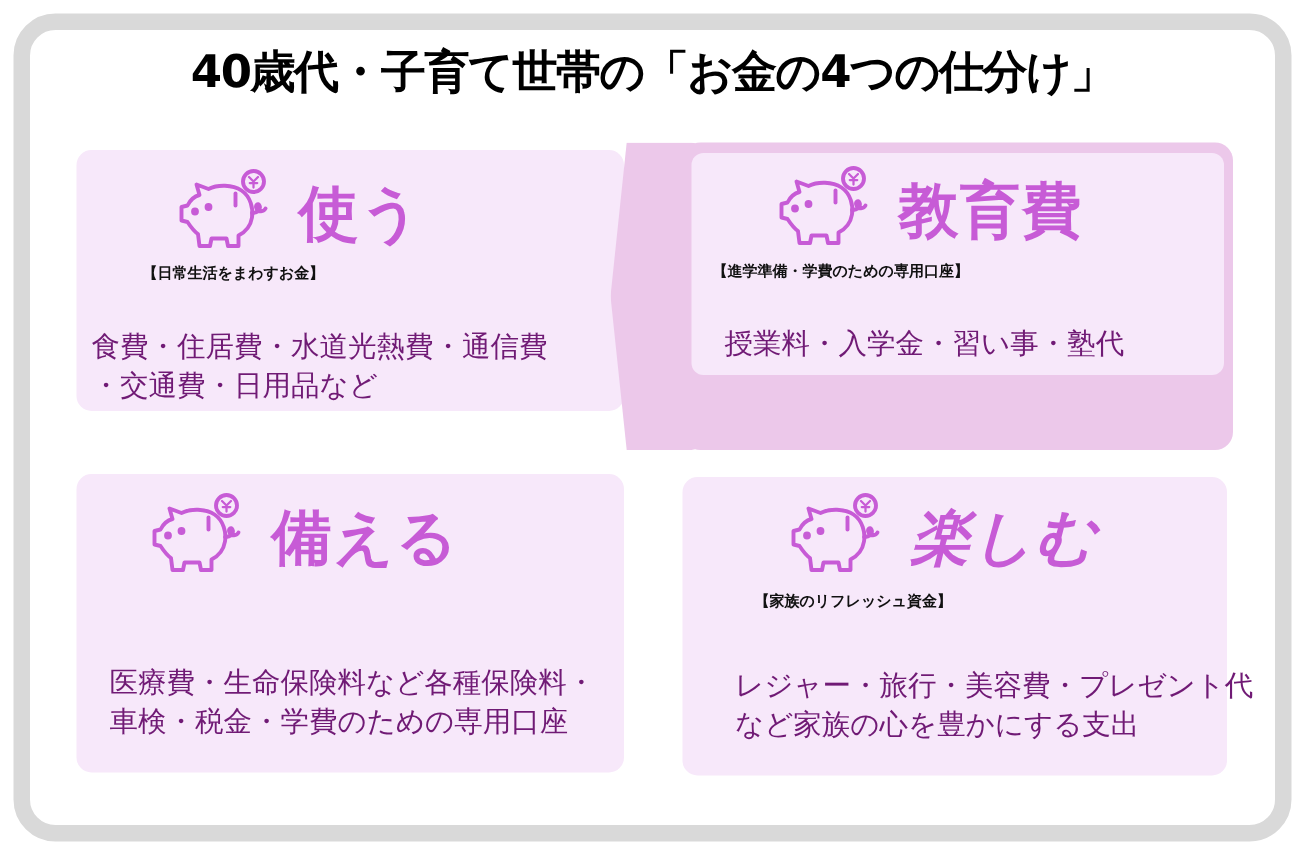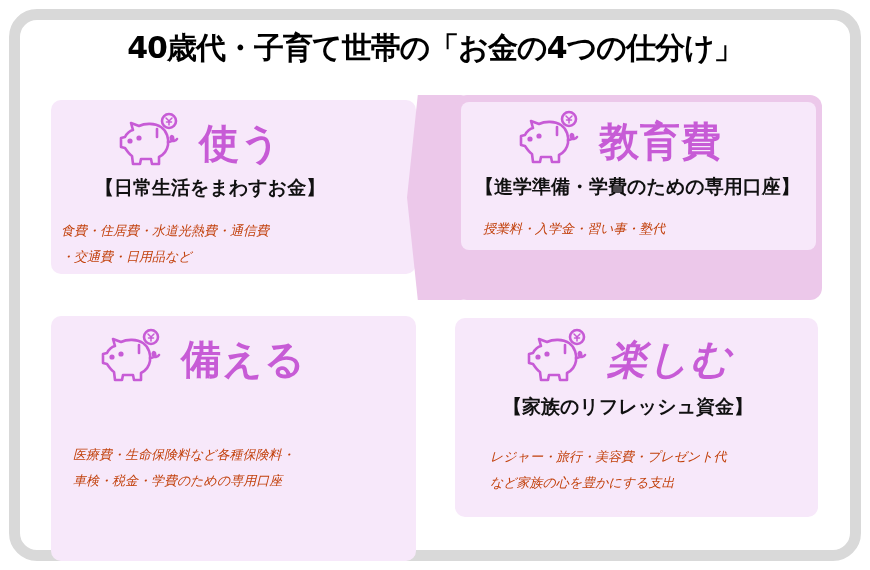--- a/index.html
+++ b/index.html
@@ -12,21 +12,21 @@
   }
   .title {
     position: absolute; left: 0; top: 28px; width: 870px; text-align: center;
     font-size: 30px; font-weight: bold; letter-spacing: -1px; color: #000;
   }
 
   .card {
     position: absolute; background: #f7e8fa; border-radius: 10px;
   }
   .card.c1 { left: 51px; top: 100px; width: 365px; height: 174px; }
-  .card.c3 { left: 51px; top: 316px; width: 365px; height: 245px; text-align: center; }
+  .card.c3 { left: 51px; top: 316px; width: 365px; height: 199px; text-align: center; }
   .card.c4 { left: 455px; top: 318px; width: 363px; height: 199px; }
 
   .c2-frame {
     position: absolute; left: 455px; top: 95px; width: 367px; height: 205px;
     background: #ecc8ea; border-radius: 12px;
   }
   .c2-arrow {
     position: absolute; left: 407px; top: 95px; width: 60px; height: 205px;
     background: #ecc8ea;
     clip-path: polygon(100% 0, 100% 100%, 18% 100%, 0 50%, 18% 0);
@@ -36,24 +36,24 @@
     left: 461px; top: 102px; width: 355px; height: 148px; border-radius: 8px;
   }
 
   .head { position: absolute; display: flex; align-items: flex-end; }
   .pig { width: 66px; height: 56px; }
   .heading {
     font-size: 40px; font-weight: bold; color: #c75bd6; margin-left: 14px; line-height: 50px;
     letter-spacing: 1px;
   }
   .sub {
-    position: absolute; font-size: 19px; font-weight: bold; color: #111; white-space: nowrap;
+    position: absolute; font-size: 10px; font-weight: bold; color: #111; white-space: nowrap;
   }
   .desc {
-    position: absolute; font-size: 13px; line-height: 26px; color: #c2410c; white-space: nowrap; font-style: italic;
+    position: absolute; font-size: 19px; line-height: 26px; color: #701a75; white-space: nowrap;
   }
 </style>
 </head>
 <body>
 
 <div class="frame"></div>
 
 <div class="title">40歳代・子育て世帯の「お金の4つの仕分け」</div>
 
 <div class="card c1">

